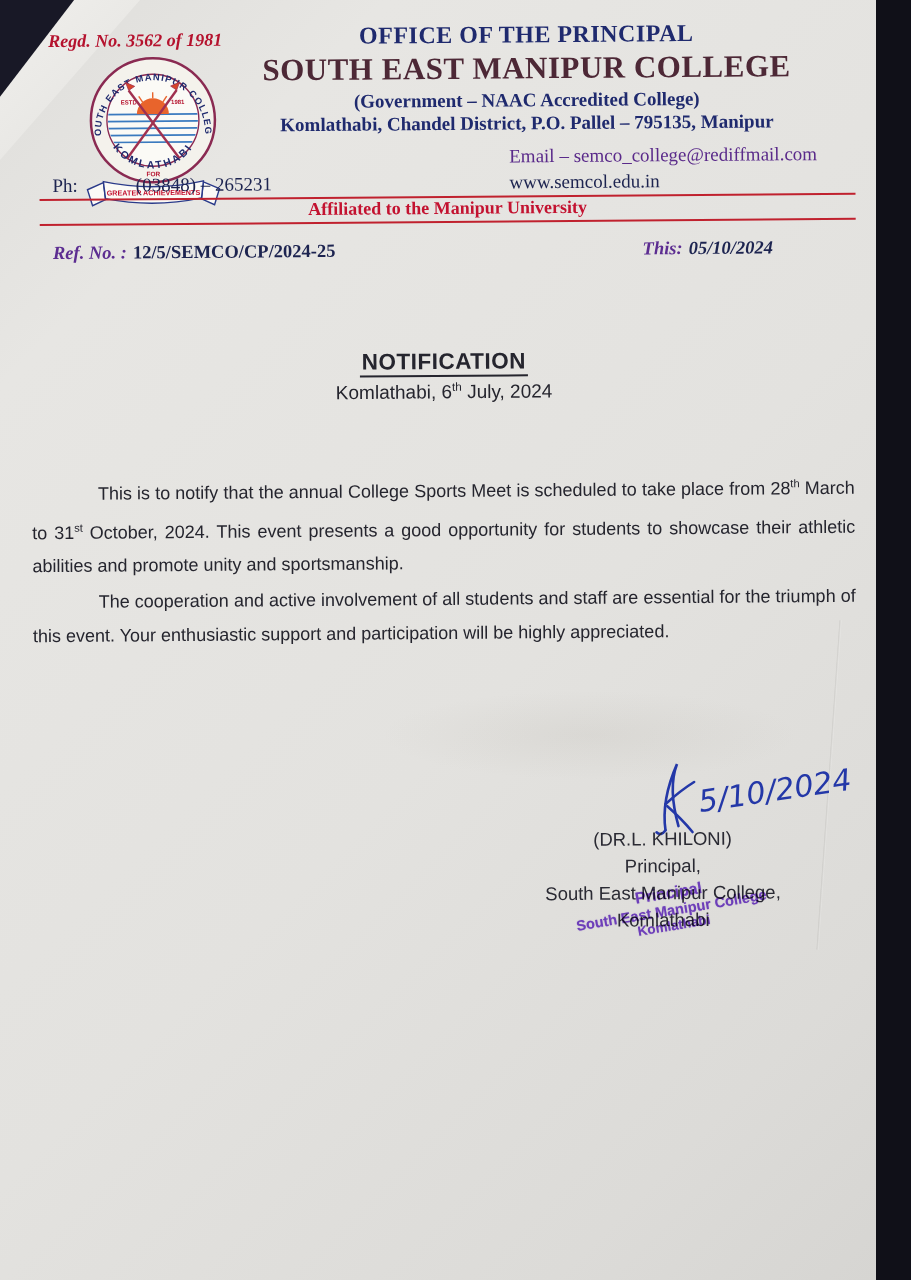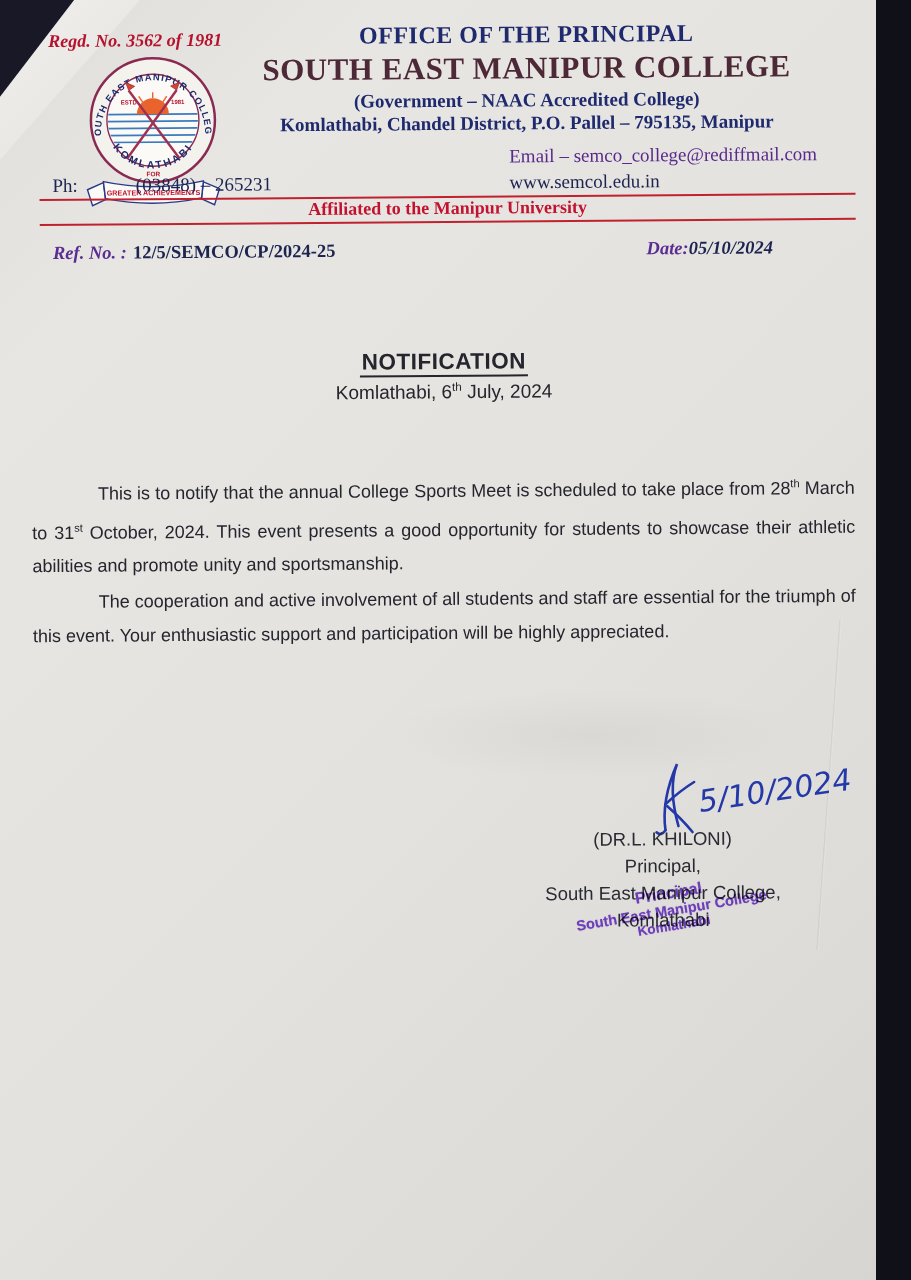--- a/index.html
+++ b/index.html
@@ -37,21 +37,21 @@
   .rule{left:42px;width:816px;height:2px;background:#c0212e;}
   .rule1{top:196px;} .rule2{top:221px;}
   .affil{left:42px;top:198px;width:816px;text-align:center;color:#c31230;
          font-weight:bold;font-size:18px;}
 
   
   .refrow{left:55px;top:240px;width:720px;display:flex;justify-content:space-between;
           font-size:18.5px;font-weight:bold;}
   .reflabel,.datelabel{color:#5c2d91;font-style:italic;margin-top:44px;}
   .refval{color:#1d2450;margin-left:6px;}
-  .dateval{color:#1d2450;font-style:italic;}
+  .dateval{color:#1d2450;font-style:italic;margin-left:6px;}
 
   
   .body-sans{font-family:"Liberation Sans", sans-serif;color:#25252e;}
   .ntitle{left:30px;top:349px;width:830px;text-align:center;font-weight:bold;
           font-size:22.5px;letter-spacing:.5px;}
   .ntitle span{border-bottom:2.5px solid #25252e;padding:0 2px 1px;}
   .placedate{left:30px;top:380px;width:830px;text-align:center;font-size:19px;}
   .para{left:32px;width:823px;font-size:18px;line-height:33.5px;text-align:justify;}
   .para1{top:470px;} .para2{top:583px;}
   .indent{display:inline-block;width:66px;}
@@ -147,21 +147,21 @@
 
     <div class="abs rule rule1"></div>
     <div class="abs affil">Affiliated to the Manipur University</div>
     <div class="abs rule rule2"></div>
 
     <div class="abs refrow">
       <div>
         <span class="reflabel">Ref. No. :</span><span class="refval">12/5/SEMCO/CP/2024-25</span>
       </div>
       <div>
-        <span class="datelabel">Date:</span><span class="dateval">05/10/2024</span>
+        <span class="datelabel">This:</span><span class="dateval">05/10/2024</span>
       </div>
     </div>
 
     <div class="abs ntitle body-sans">
       <span>NOTIFICATION</span>
     </div>
 
     <div class="abs placedate body-sans">
       <span>Komlathabi, 6</span><sup>th</sup><span> July, 2024</span>
     </div>

